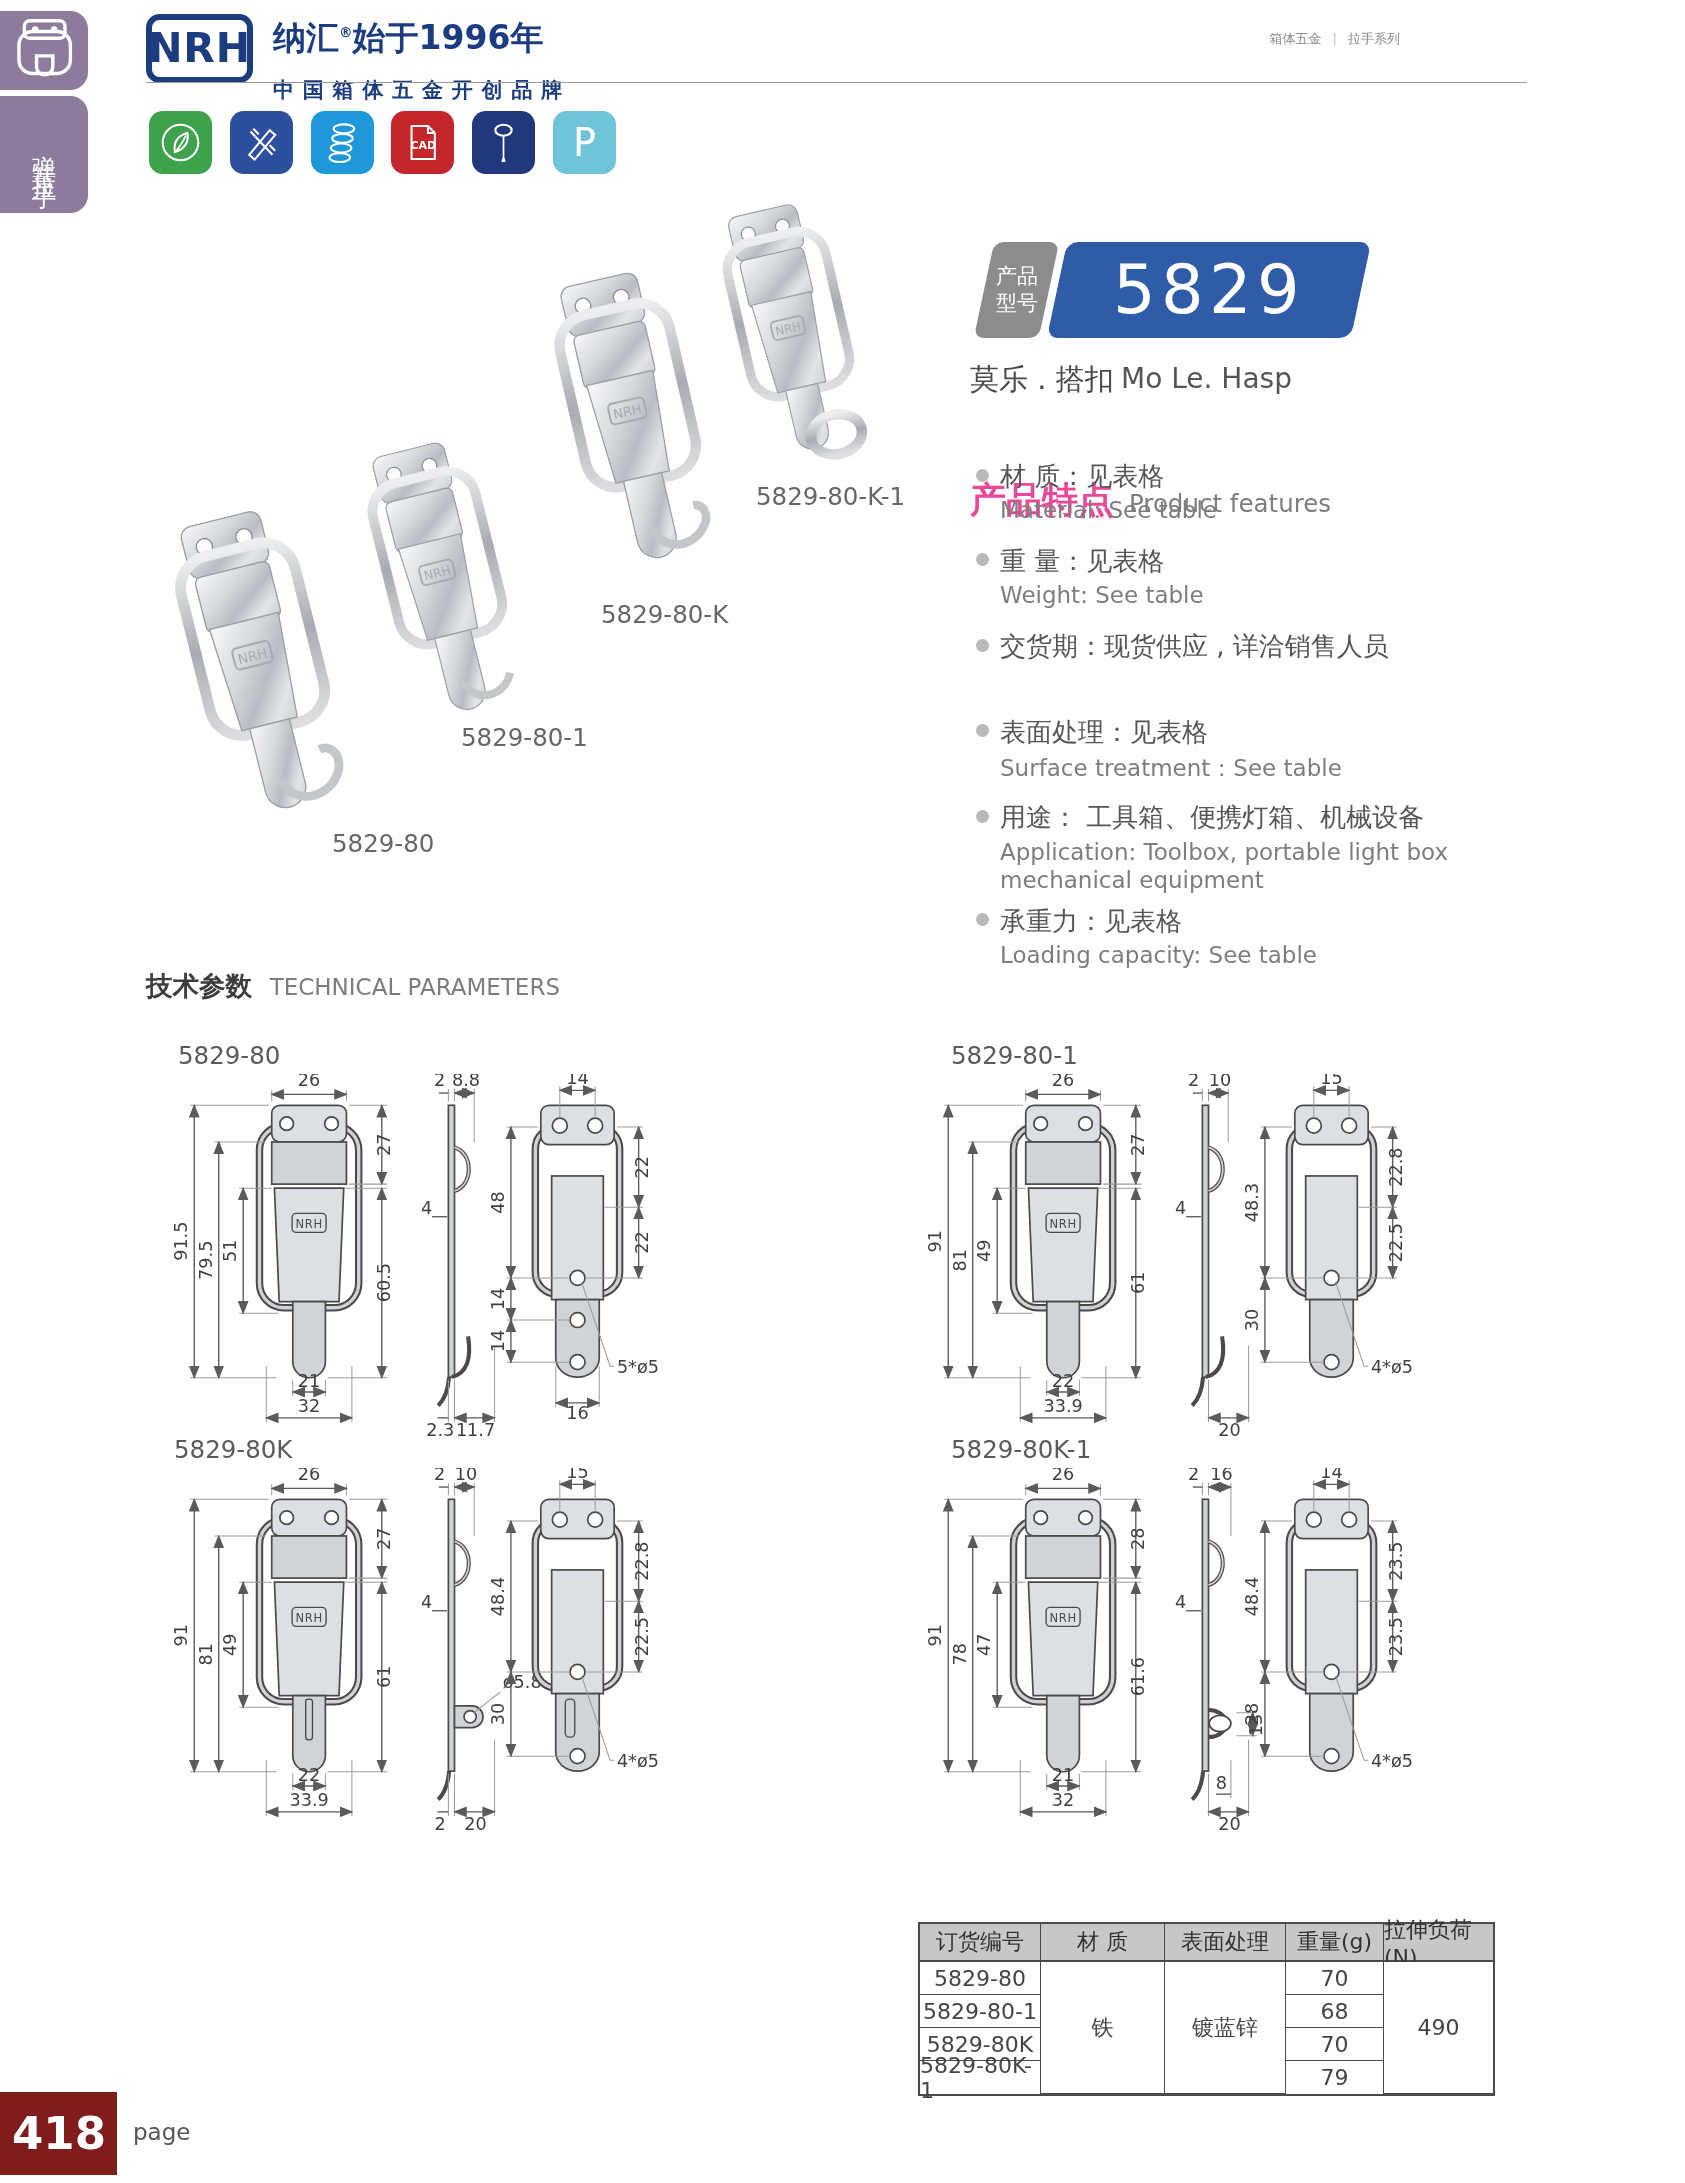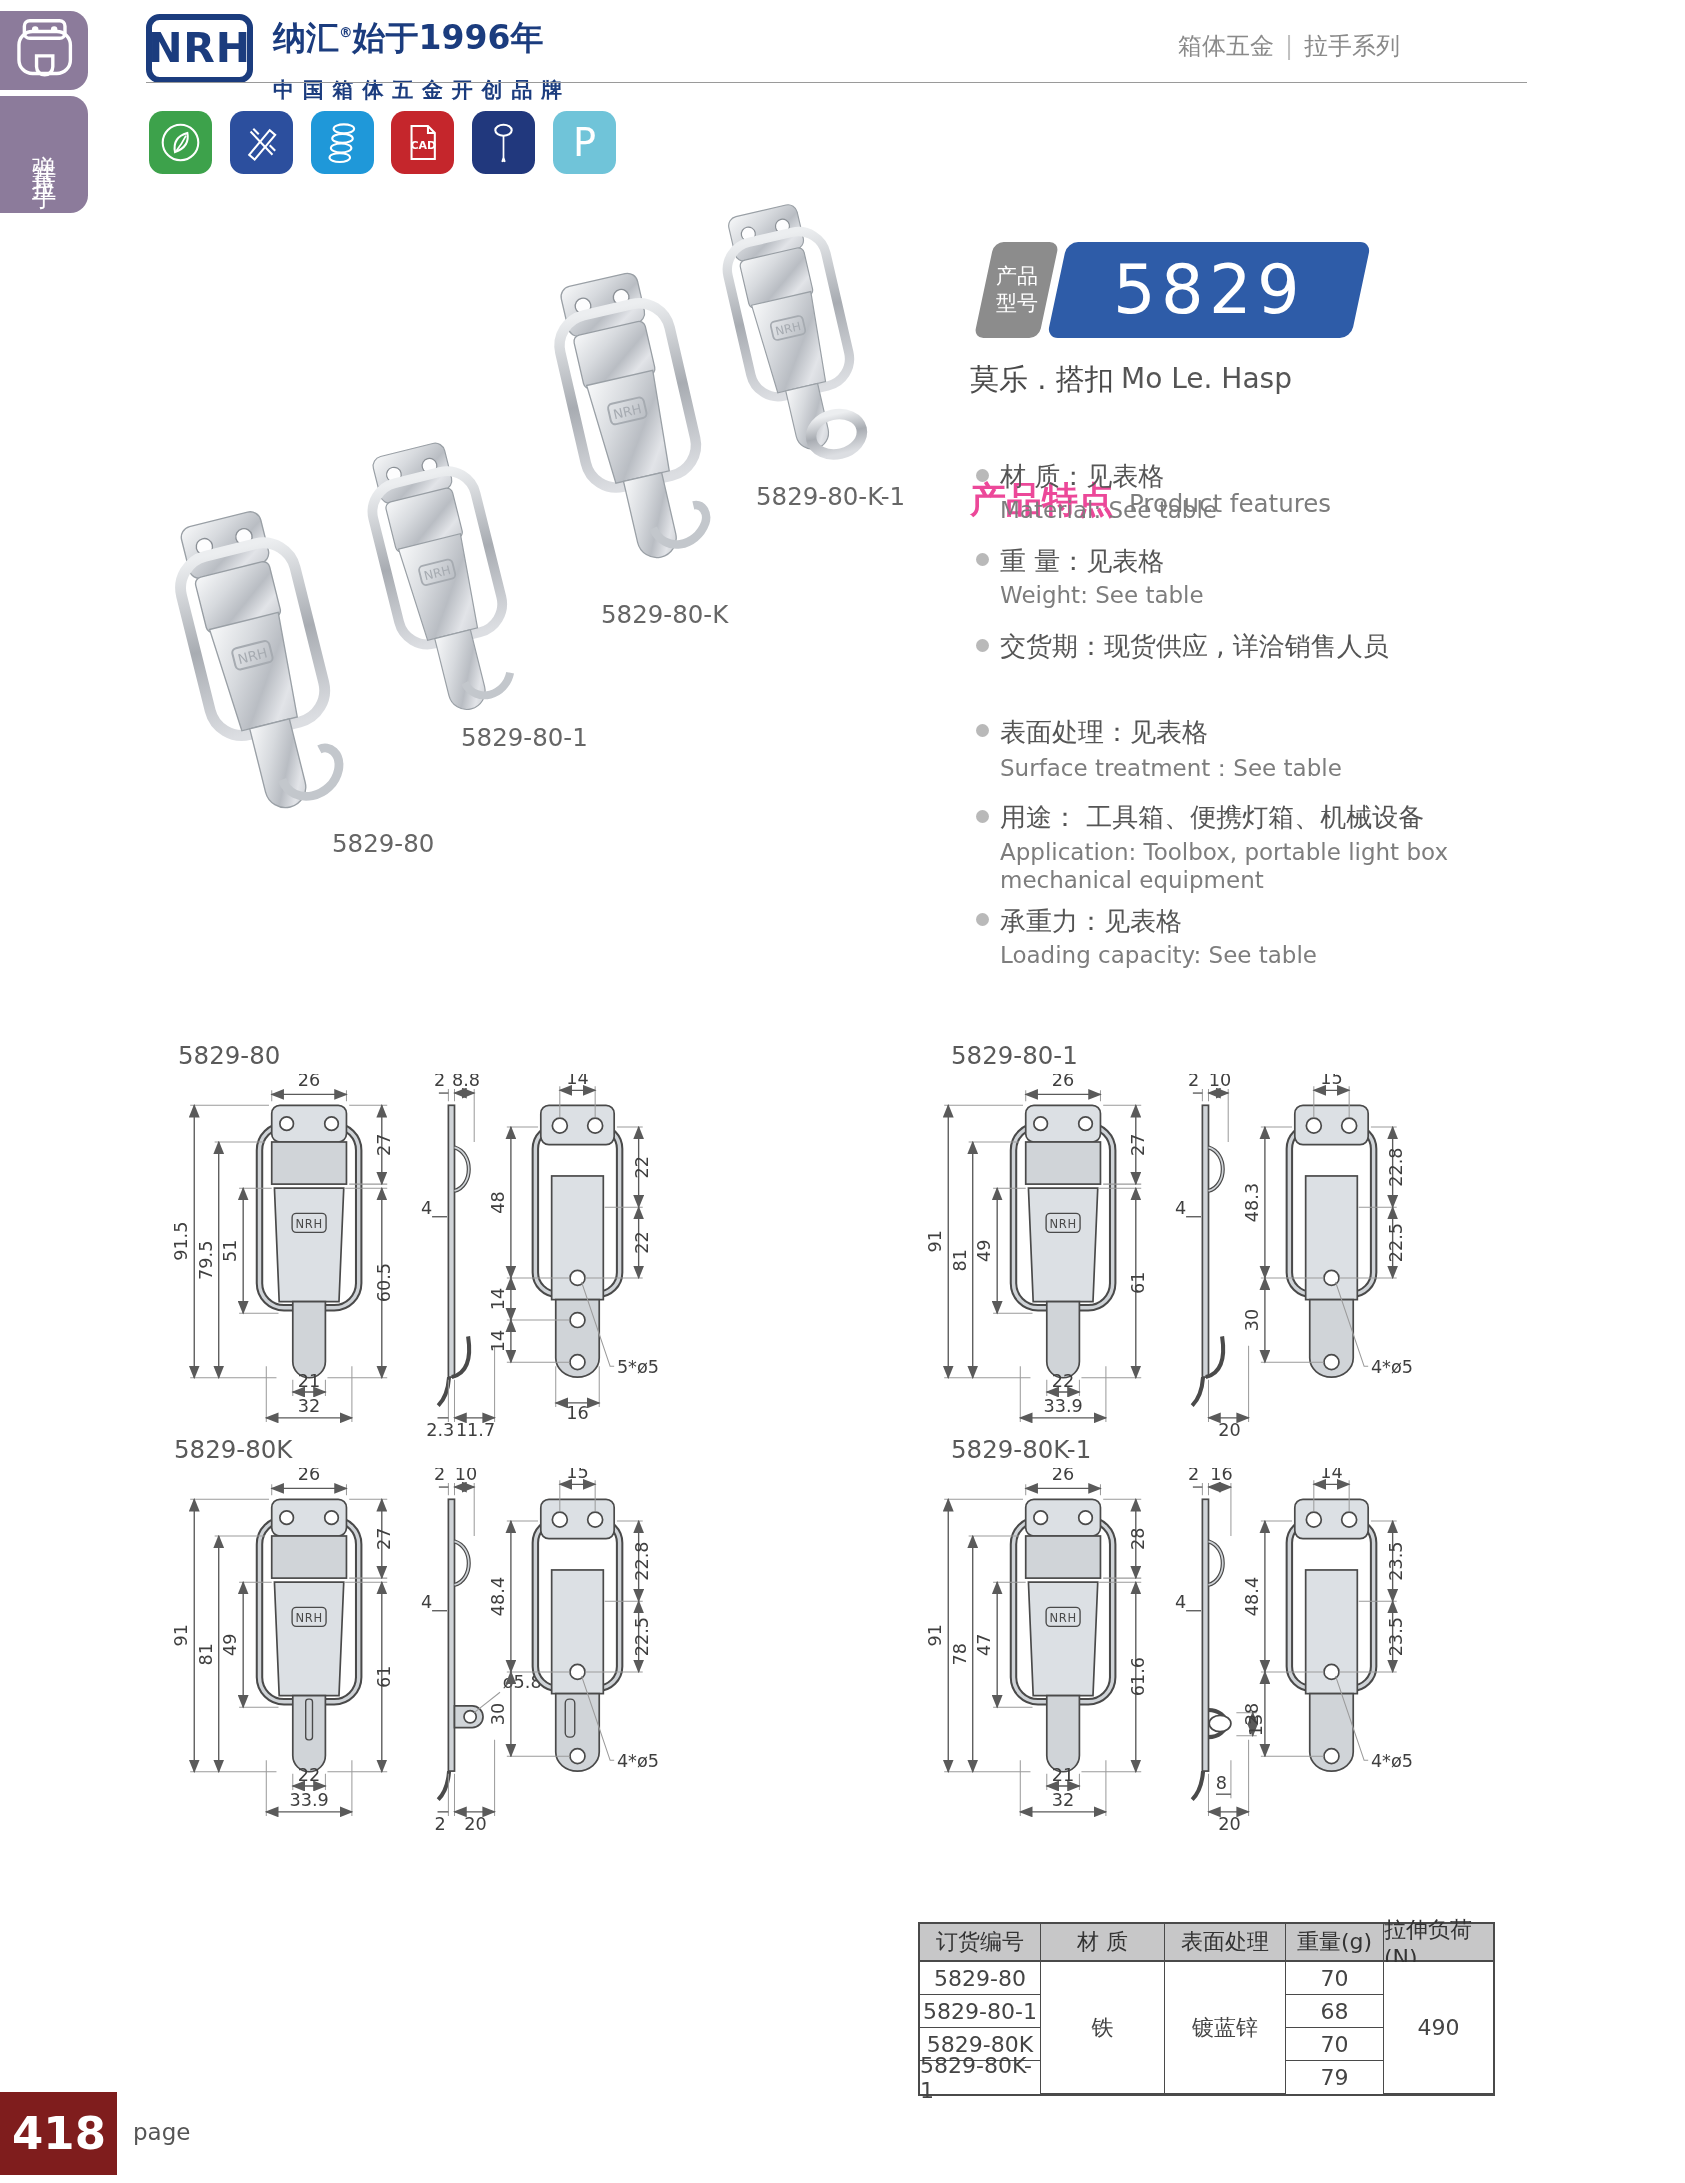--- a/index.html
+++ b/index.html
@@ -13,21 +13,21 @@
              width:100%;height:100%;}
 
   
   .logo-box{position:absolute;left:146px;top:13.6px;width:107px;height:69px;border:6.8px solid #1B3C7E;
             border-radius:13.6px;display:flex;align-items:center;justify-content:center;box-sizing:border-box;}
   .logo-box span{color:#1B3C7E;font-size:41px;font-weight:bold;letter-spacing:0.7px;}
   .brand{position:absolute;left:273px;top:15px;color:#1B3C7E;}
   .brand .l1{font-size:33px;font-weight:bold;line-height:35px;}
   .brand .l1 sup{font-size:13.6px;}
   .brand .l2{font-size:21px;font-weight:bold;letter-spacing:8.8px;margin-top:21px;}
-  .crumb{position:absolute;top:30px;right:285px;font-size:24px;color:#8a8a8a;white-space:nowrap;}
+  .crumb{position:absolute;top:30px;right:285px;font-size:13px;color:#8a8a8a;white-space:nowrap;}
   .crumb .sep{color:#c0c0c0;margin:0 11px;}
   .hrule{position:absolute;left:146px;top:82px;width:1381px;height:1.4px;background:#9a9a9a;}
 
   
   .cert{position:absolute;top:111px;width:63px;height:63px;}
 
   
   .photo{position:absolute;}
   .plabel{position:absolute;font-size:24.5px;color:#666;white-space:nowrap;}
 
@@ -295,20 +295,23 @@
   <div class="fcn" style="top:715px">表面处理：见表格</div>
   <div class="fen" style="top:753px">Surface treatment：See table</div>
   <div class="bullet" style="top:810px"></div>
   <div class="fcn" style="top:800px">用途： 工具箱、便携灯箱、机械设备</div>
   <div class="fen" style="top:839px">Application: Toolbox, portable light box</div>
   <div class="fen" style="top:867px">mechanical equipment</div>
   <div class="bullet" style="top:913px"></div>
   <div class="fcn" style="top:904px">承重力：见表格</div>
   <div class="fen" style="top:942px">Loading capacity: See table</div>
 
+  <div class="tech-title">
+    <span class="cn">技术参数</span><span class="en">TECHNICAL PARAMETERS</span>
+  </div>
 
   <div class="dlabel" style="left:178px;top:1041px;">5829-80</div>
   <div class="dlabel" style="left:951px;top:1041px;">5829-80-1</div>
   <div class="dlabel" style="left:174px;top:1435px;">5829-80K</div>
   <div class="dlabel" style="left:951px;top:1435px;">5829-80K-1</div>
 
   <svg class="draw" style="left:163px;top:1074px;" viewBox="0 0 780 540">
     <defs>
       <marker id="arE1" markerWidth="10" markerHeight="8" refX="9" refY="4" orient="auto">
           <path d="M0,0 L10,4 L0,8 z" fill="#5a5a5a"></path>

